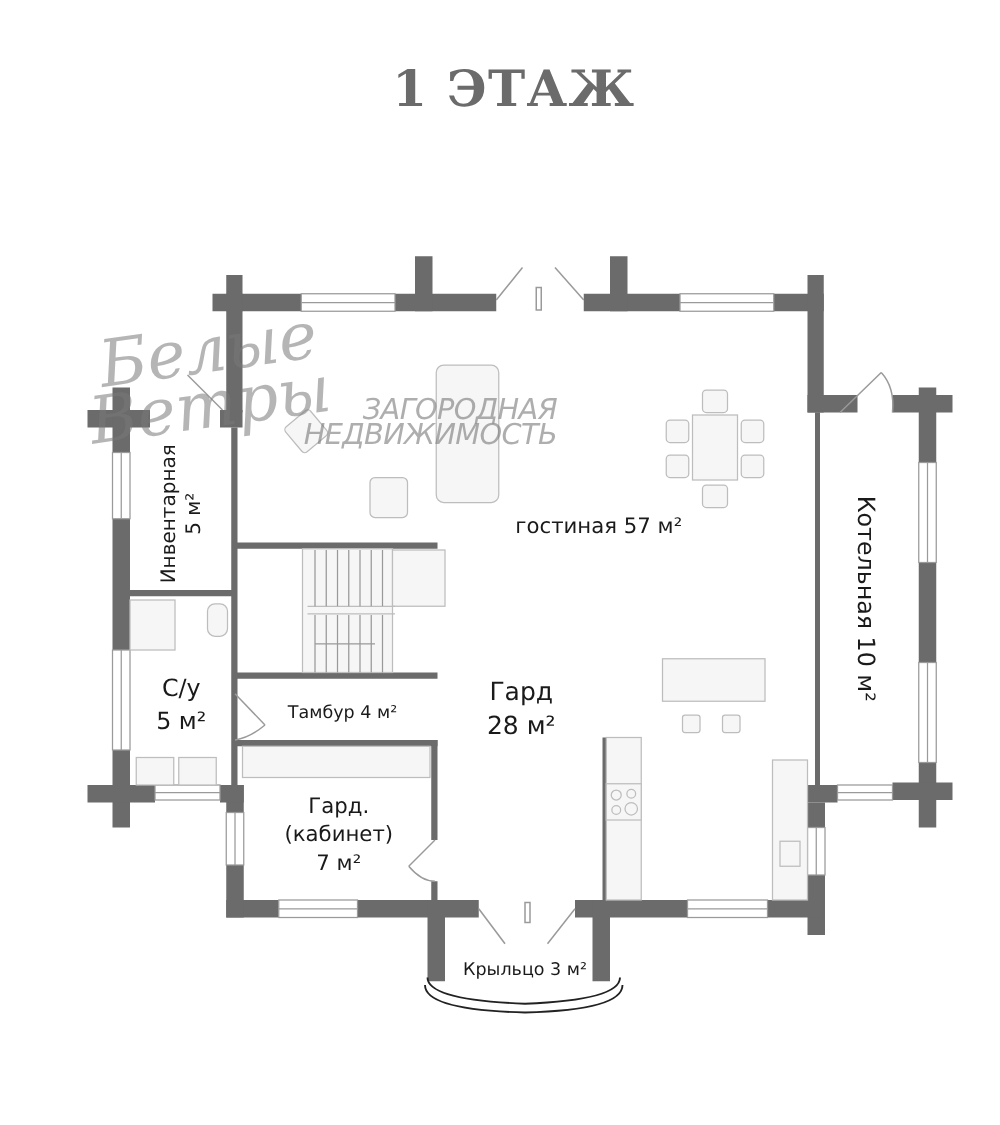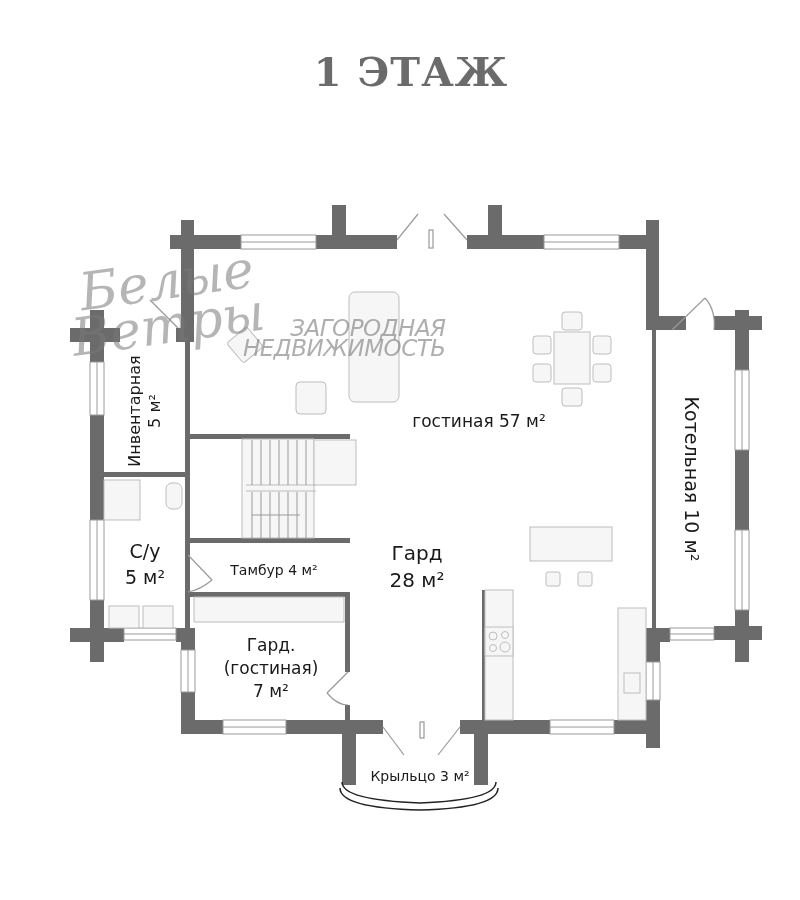--- a/index.html
+++ b/index.html
@@ -203,17 +203,17 @@
 
 <div class="lbl" style="left:110px; top:538px; width:70px; font-size:19px; line-height:26px;">
   <div>С/у</div>
   <div>5 м²</div>
 </div>
 
 <div class="lbl" style="left:214px; top:559px; width:120px; font-size:14px;">Тамбур 4 м²</div>
 
 <div class="lbl" style="left:214px; top:634px; width:114px;">
   <div>Гард.</div>
-  <div>(гостиная)</div>
+  <div>(кабинет)</div>
   <div>7 м²</div>
 </div>
 
 <div class="lbl" style="left:360px; top:765px; width:120px; font-size:14px;">Крыльцо 3 м²</div>
 
 </body></html>

